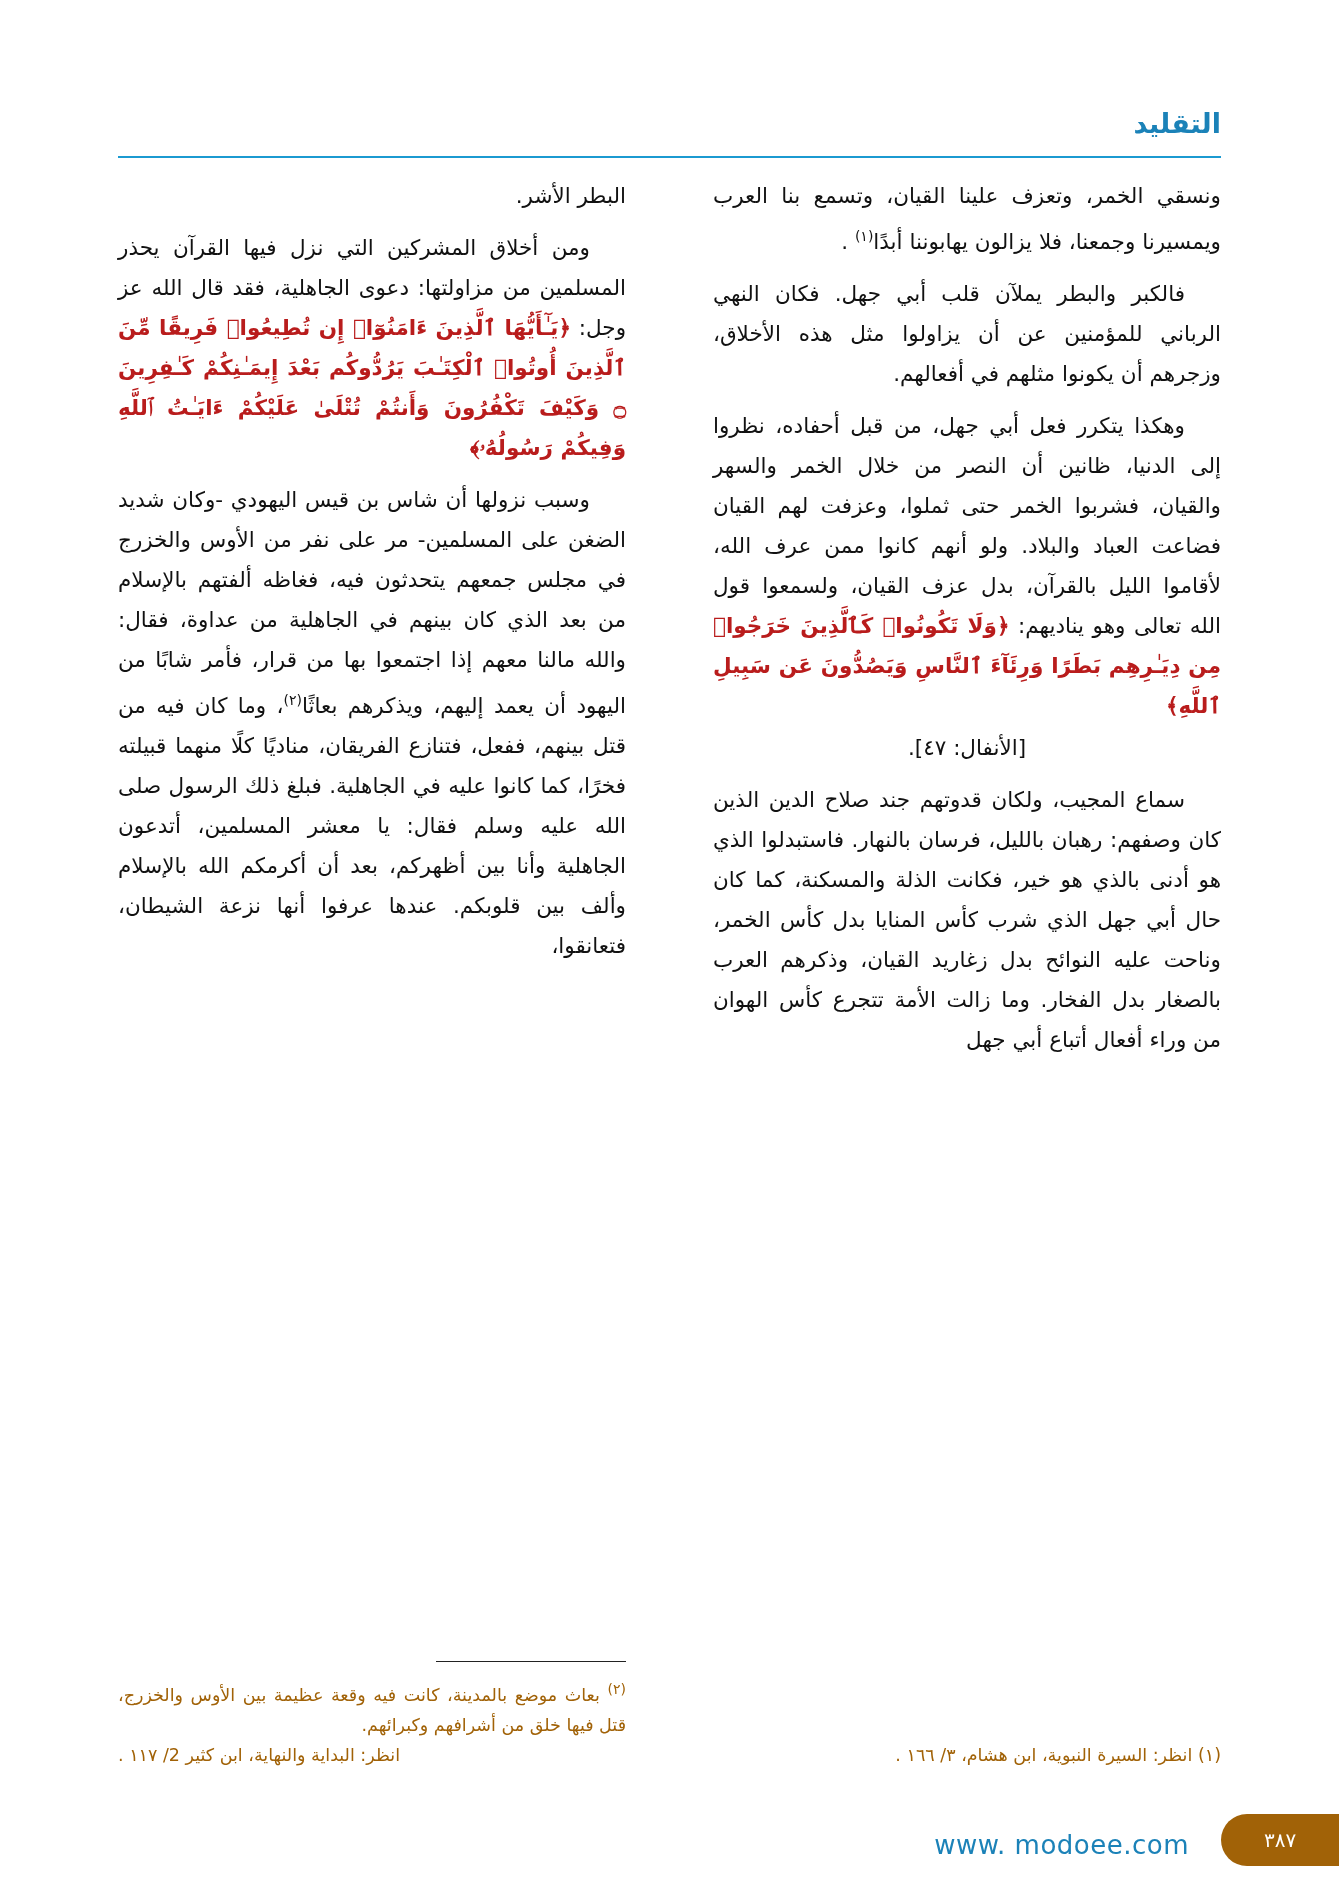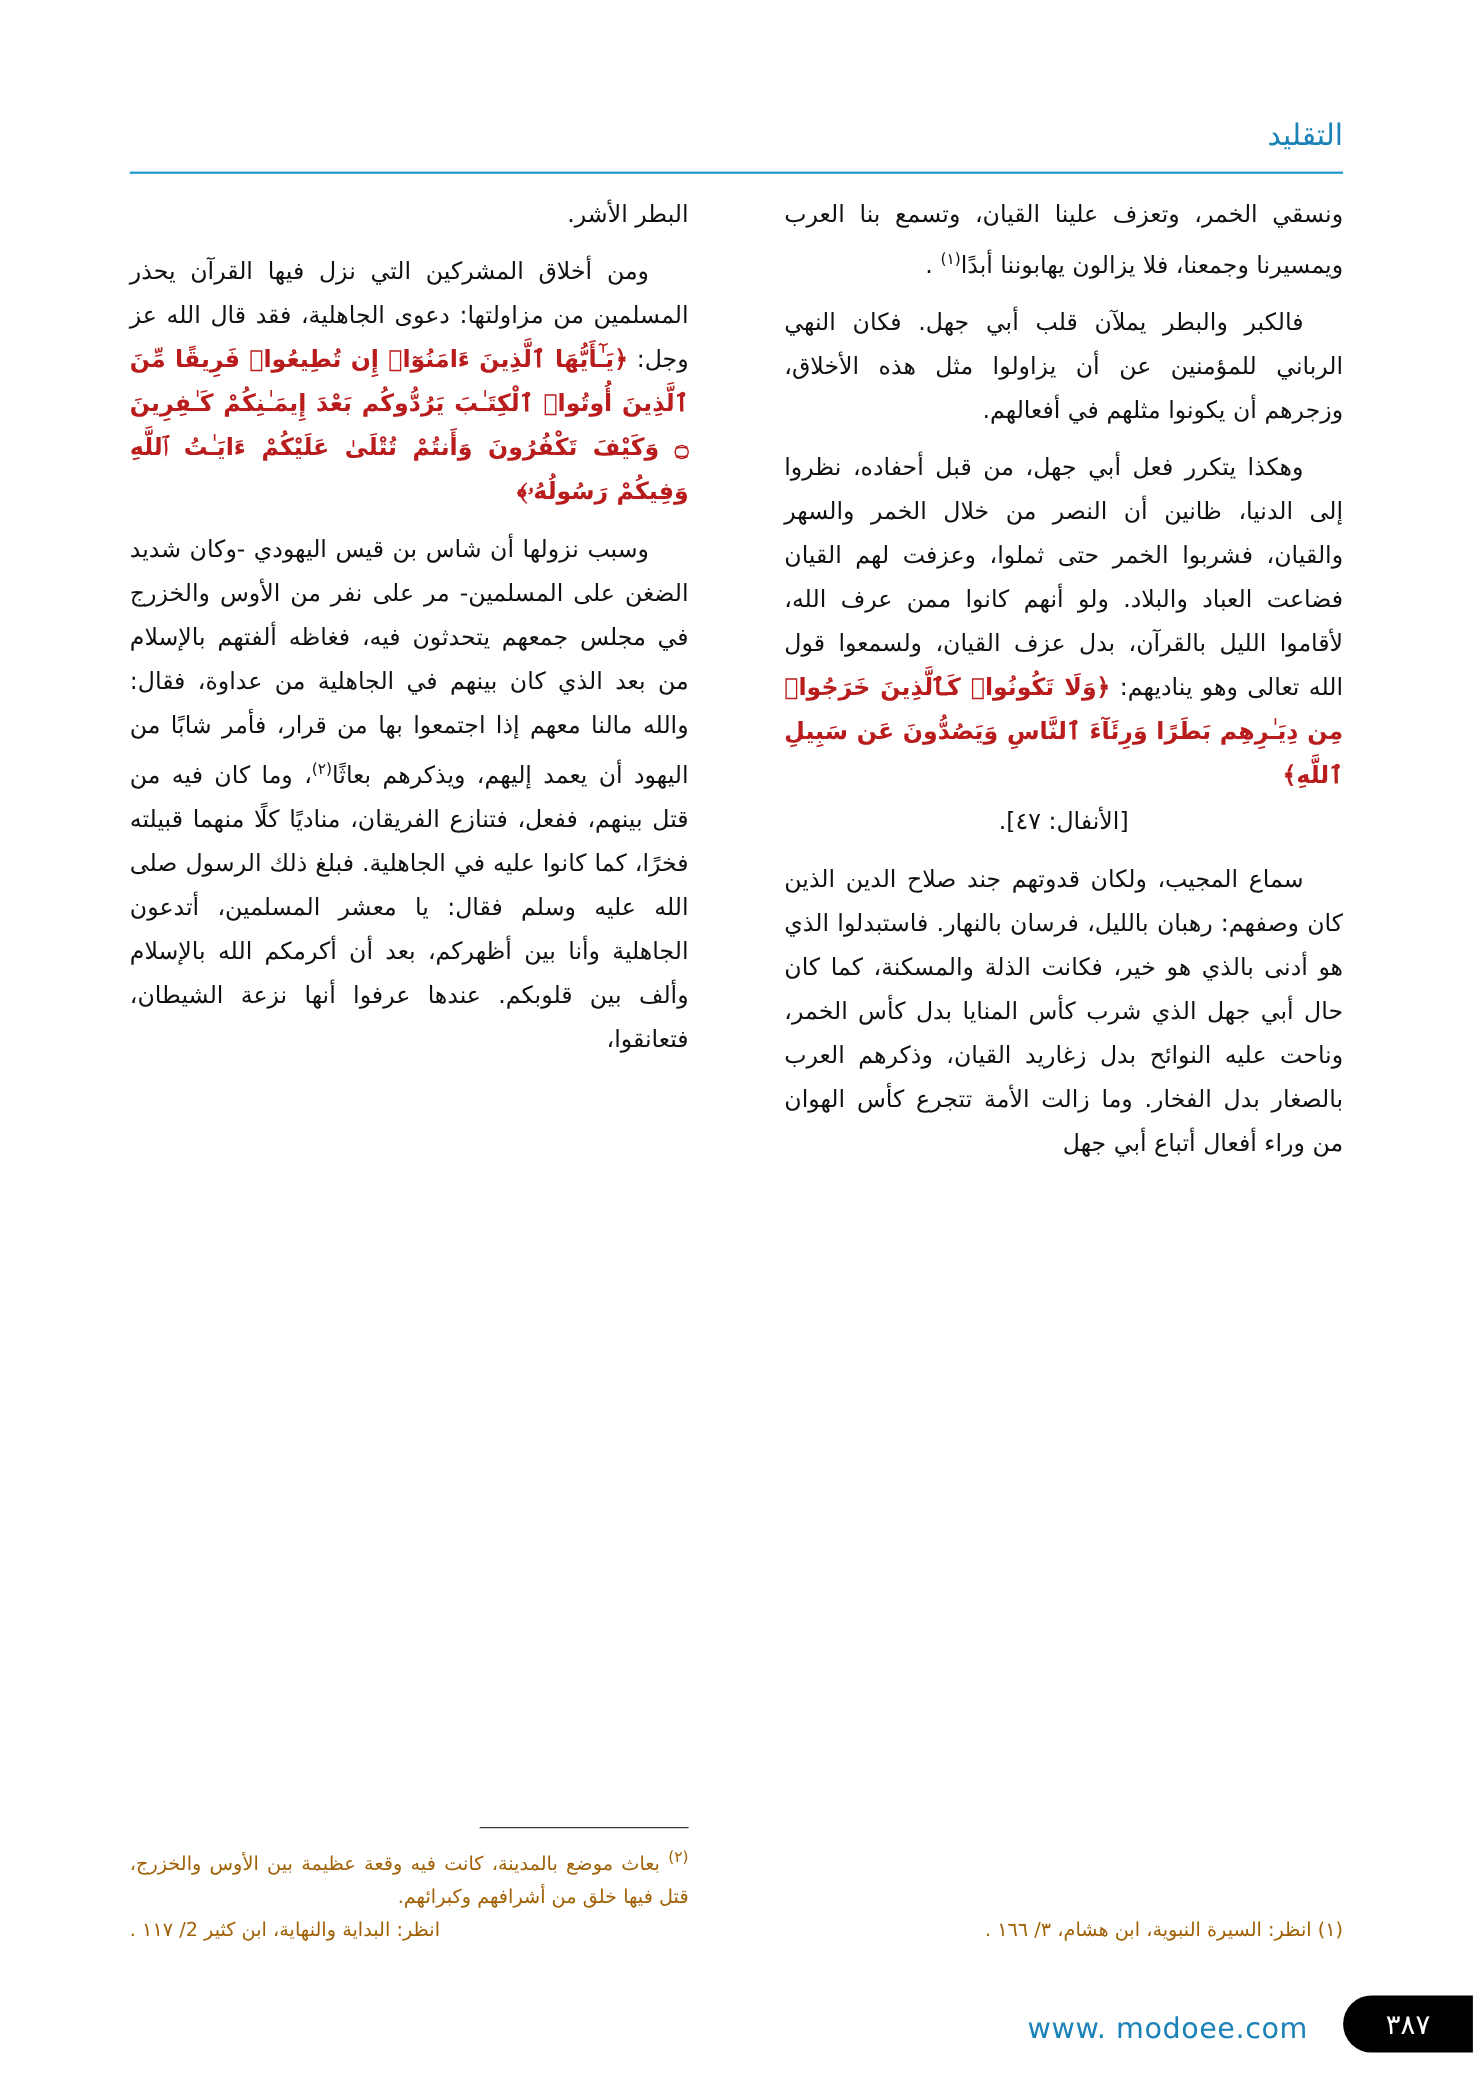--- a/index.html
+++ b/index.html
@@ -29,21 +29,21 @@
     top: 48px;
     right: 0;
     left: 0;
     border-top: 2px solid #1b9ad1;
   }
   .chapter-title {
     position: absolute;
     top: 0;
     right: 0;
     font-size: 27px;
-    font-weight: normal;
+    font-weight: bold;
     color: #1b82b8;
     letter-spacing: 0;
     line-height: 1.2;
   }
 
   
   .columns {
     position: absolute;
     top: 176px;
     right: 118px;
@@ -118,25 +118,25 @@
     right: 0;
     left: 0;
     height: 96px;
   }
   .page-num-box {
     position: absolute;
     bottom: 24px;
     right: 0;
     width: 118px;
     height: 52px;
-    background: #000000;
+    background: #a16207;
     border-top-left-radius: 26px;
     border-bottom-left-radius: 26px;
     color: #ffffff;
-    font-size: 25px;
+    font-size: 20px;
     display: flex;
     align-items: center;
     justify-content: center;
     letter-spacing: 1px;
   }
   .site-url {
     position: absolute;
     bottom: 30px;
     right: 150px;
     font-size: 26px;

